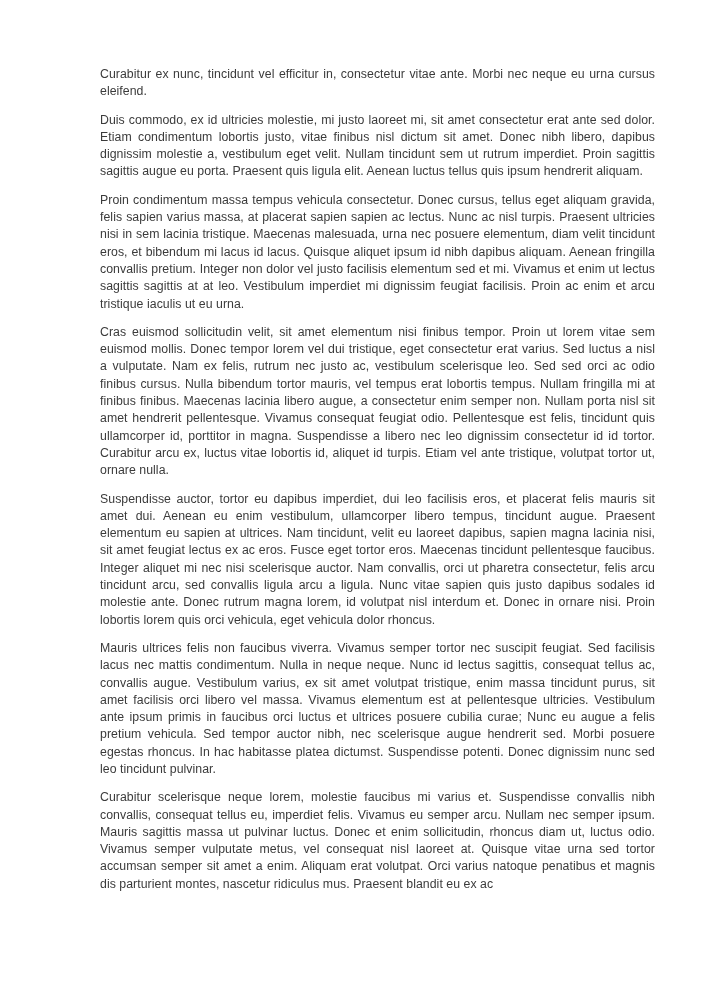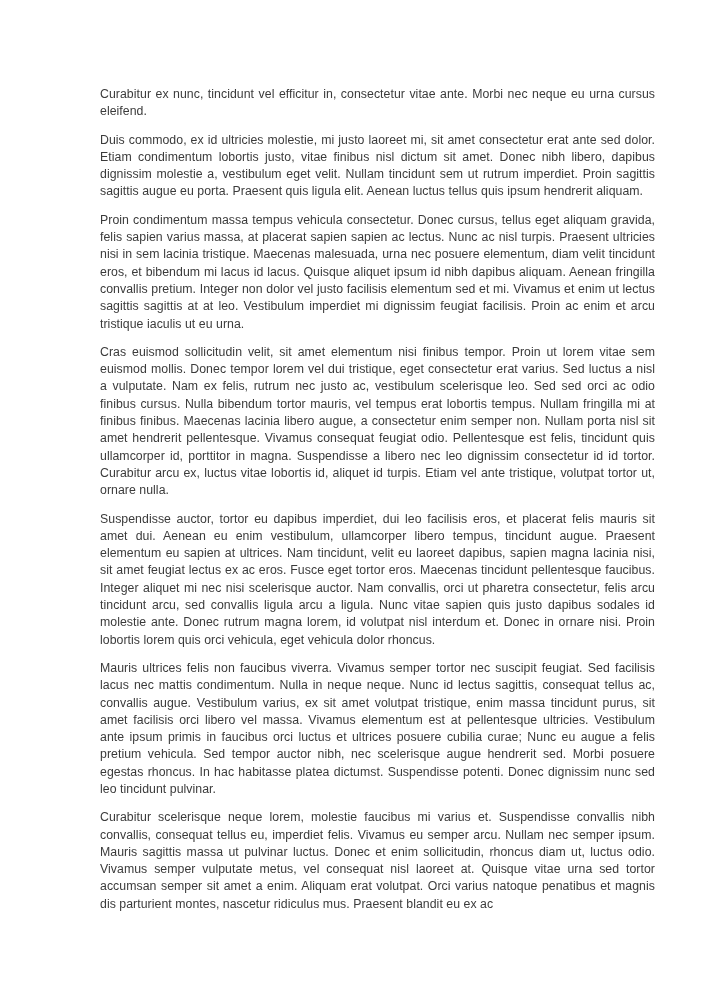--- a/index.html
+++ b/index.html
@@ -10,21 +10,21 @@
   .page {
     position: relative;
     width: 707px;
     height: 1000px;
     background: #ffffff;
     overflow: hidden;
     font-family: "Liberation Sans", "DejaVu Sans", sans-serif;
   }
   .content {
     box-sizing: border-box;
-    padding: 86px 52px 0 100px;
+    padding: 66px 52px 0 100px;
   }
   .para {
     margin: 0 0 11px 0;
     font-size: 12.3px;
     line-height: 17.3px;
     color: #3b3b3b;
     text-align: justify;
     letter-spacing: 0.05px;
   }
 </style>

